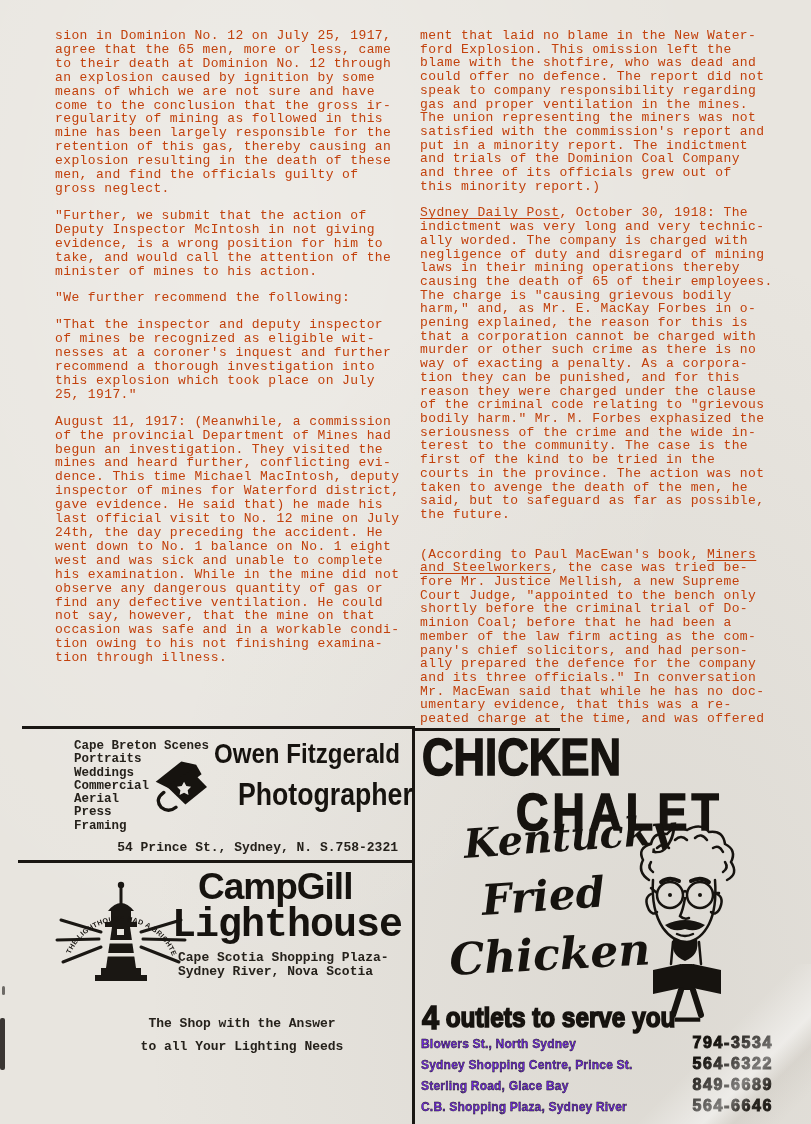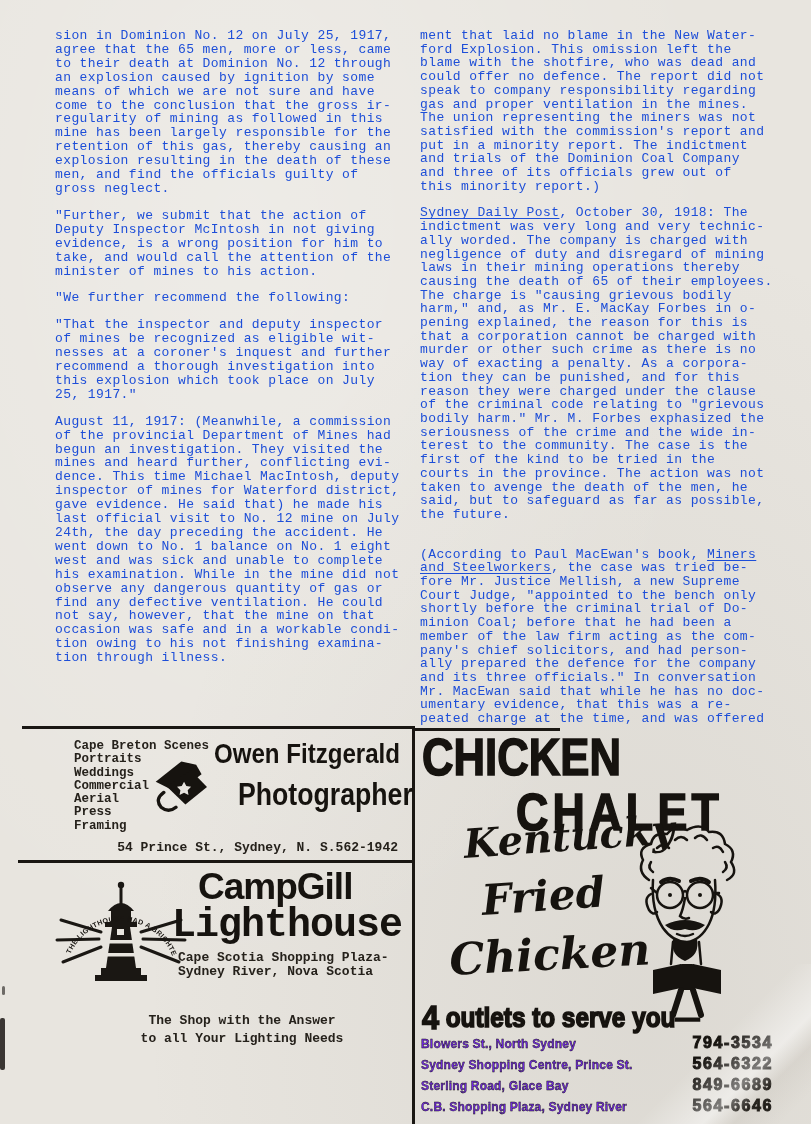--- a/index.html
+++ b/index.html
@@ -7,41 +7,41 @@
     width:811px;height:1124px;position:relative;overflow:hidden;
     background:
       radial-gradient(ellipse at 30% 20%, rgba(255,255,255,.25), transparent 60%),
       radial-gradient(ellipse at 80% 90%, rgba(120,115,105,.10), transparent 55%),
       #e8e5df;
     font-family:"Liberation Sans",sans-serif;color:#211e19;
   }
   .mono{font-family:"Liberation Mono","DejaVu Sans Mono",monospace;}
   .abs{position:absolute;}
   
-  .col{position:absolute;top:29px;font-size:13px;letter-spacing:.4px;color:#1d4ed8;}
+  .col{position:absolute;top:29px;font-size:13px;letter-spacing:.4px;color:#c2410c;}
   .col-left{left:55px;width:362px;line-height:13.9px;}
   .col-right{left:420px;width:378px;line-height:13.7px;}
   .col .para{margin:0 0 13px 0;white-space:pre-line;}
   .col .para.gap2{padding-top:13px;}
   .col .u{text-decoration:underline;text-underline-offset:2px;}
   
   .rule{position:absolute;background:#1a1713;}
   
   .headline{font-weight:bold;color:#16130f;transform-origin:left top;white-space:nowrap;}
   .cond{transform:scaleX(.86);}
   .monobold{font-family:"Liberation Mono","DejaVu Sans Mono",monospace;font-weight:bold;color:#25211b;}
   .script{font-family:"DejaVu Serif",serif;font-style:italic;font-weight:bold;color:#16130f;
           transform-origin:left top;white-space:nowrap;}
   .heavy{-webkit-text-stroke:1.6px #16130f;}
   
   .fitz-services{white-space:pre-line;font-size:12.5px;line-height:13.3px;}
   .fitz-addr{display:flex;justify-content:flex-end;width:352px;font-size:13px;}
   
   .cg-addr{white-space:pre-line;font-size:13px;line-height:13.8px;}
-  .cg-slogan{white-space:pre-line;font-size:13px;line-height:18px;text-align:center;width:260px;}
+  .cg-slogan{white-space:pre-line;font-size:13px;line-height:23px;text-align:center;width:260px;}
   
   .outlets{width:352px;}
   .outlet-row{display:flex;justify-content:space-between;align-items:baseline;height:15px;margin-bottom:6px;}
   .outlet-loc{font-size:12px;font-weight:bold;color:#6d28d9;letter-spacing:.2px;-webkit-text-stroke:.4px #16130f;}
   .outlet-phone{font-size:16px;font-weight:bold;color:#16130f;letter-spacing:1.6px;-webkit-text-stroke:1px #16130f;}
   .crease{position:absolute;right:0;bottom:0;width:230px;height:160px;
           background:linear-gradient(135deg,transparent 55%,rgba(255,255,255,.45) 72%,rgba(160,152,140,.12) 80%,transparent 92%);}
   .ink-mark{position:absolute;background:#1b1815;border-radius:2px;}
 </style>
 </head>
@@ -161,21 +161,21 @@
     <path d="M30 45 L66 21 L90 46 L58 72 Z" fill="#16130f"></path>
     <path d="M56 38 l3.4 6.6 7 1 -5 5.2 1.2 7 -6.6 -3.4 -6.6 3.4 1.2 -7 -5 -5.2 7 -1 Z" fill="#e8e5df"></path>
     <path d="M26 54 Q12 64 22 76 Q33 85 44 76" stroke="#16130f" stroke-width="5" fill="none" stroke-linecap="round"></path>
   </svg>
 
   <div class="abs headline cond" style="left:214px;top:738px;font-size:28px;">Owen Fitzgerald</div>
   <div class="abs headline cond" style="left:238px;top:777px;font-size:31px;">Photographer</div>
 
   <div class="abs monobold fitz-addr" style="left:46px;top:840px;">
     <span>54 Prince St., Sydney, N. S.</span>
-    <span>562-1942</span>
+    <span>758-2321</span>
   </div>
 </div>
 
 <div>
   <svg class="abs" style="left:50px;top:876px;" width="142" height="128" viewBox="0 0 140 128">
     <g stroke="#1a1713" stroke-width="3" stroke-linecap="round">
       <line x1="10" y1="44" x2="50" y2="56"></line>
         <line x1="6" y1="64" x2="48" y2="63"></line>
       <line x1="12" y1="86" x2="50" y2="71"></line>
         <line x1="130" y1="44" x2="90" y2="56"></line>

